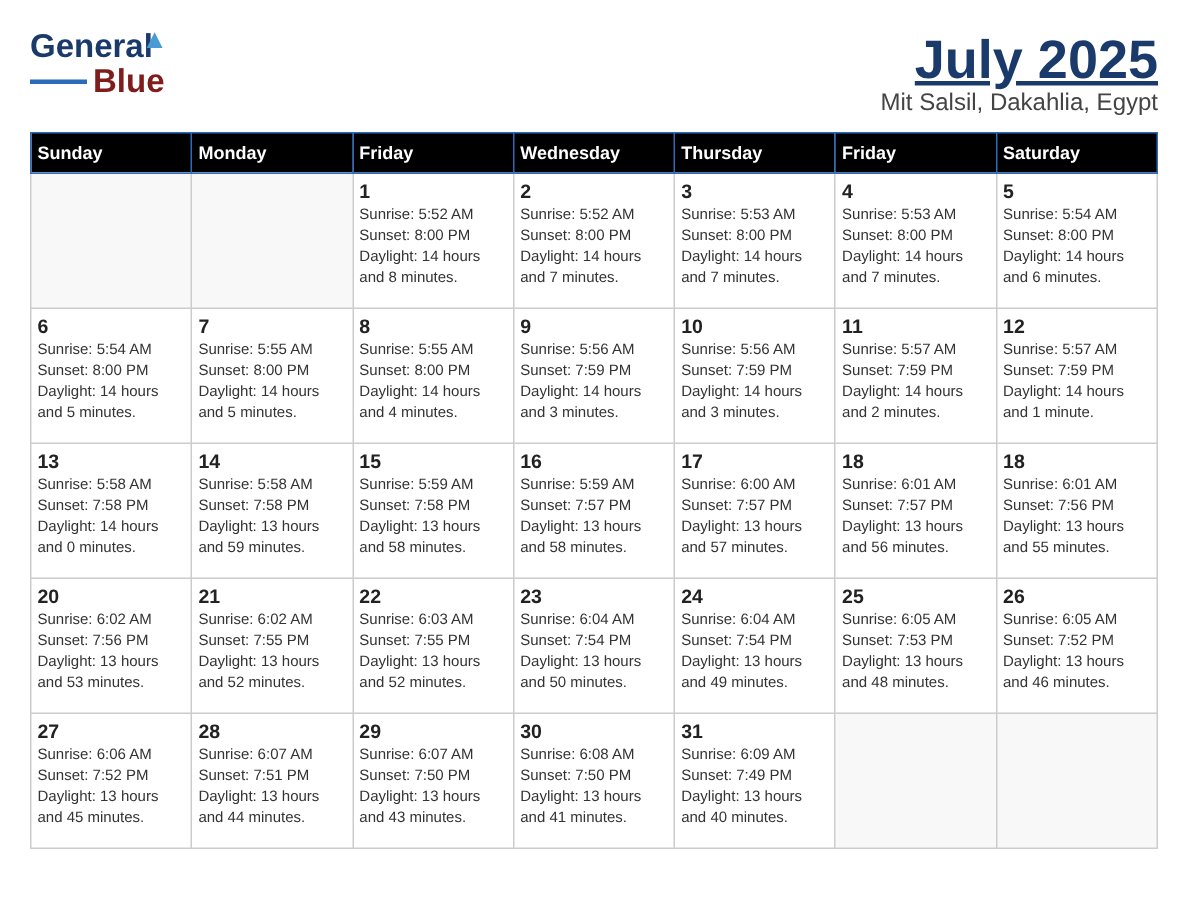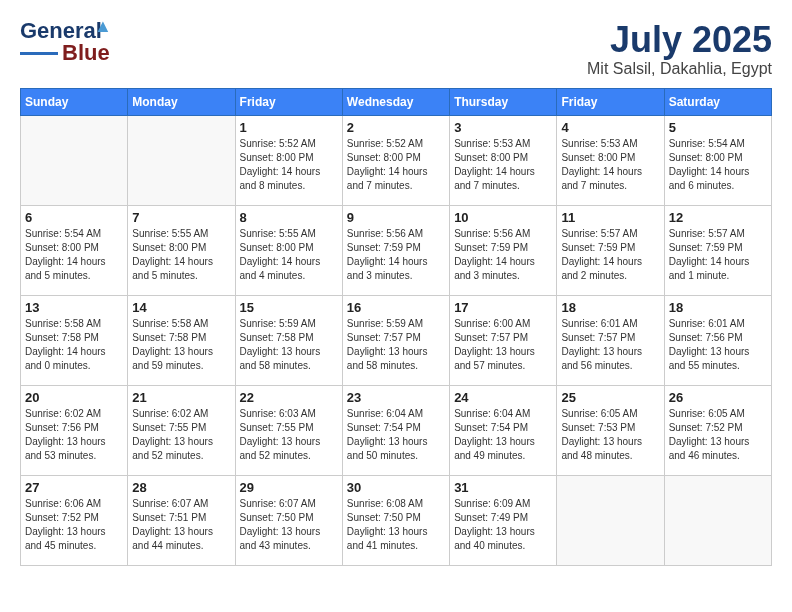--- a/index.html
+++ b/index.html
@@ -28,32 +28,33 @@
       line-height: 1;
     }
     .title-area {
       text-align: right;
     }
     .month-title {
       font-size: 36px;
       font-weight: bold;
       color: #1a3a6b;
       line-height: 1.1;
+      text-decoration: underline;
     }
     .location-title {
       font-size: 16px;
       color: #444;
     }
     .calendar {
       width: 100%;
       border-collapse: collapse;
       font-size: 11px;
     }
     .calendar th {
-      background: #3b82f6;
+      background: #000000;
       color: #fff;
       padding: 6px 4px;
       text-align: left;
       font-size: 12px;
       font-weight: bold;
       border: 1px solid #2a6bbb;
     }
     .calendar td {
       border: 1px solid #ccc;
       vertical-align: top;

